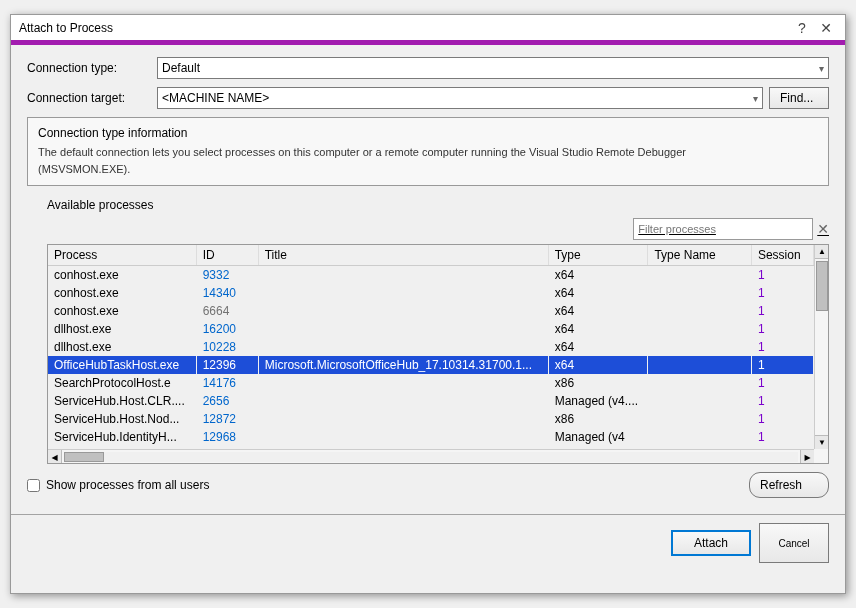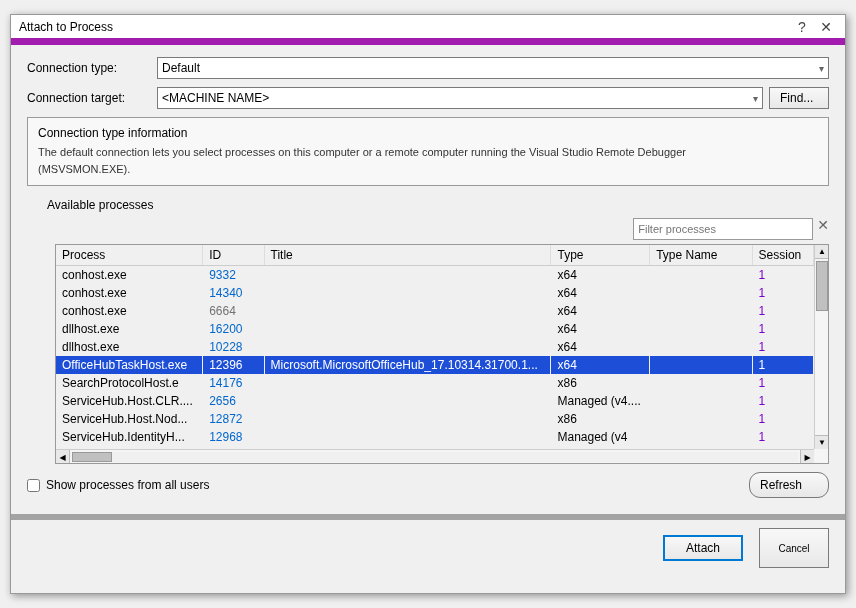--- a/index.html
+++ b/index.html
@@ -15,21 +15,21 @@
     .dialog {
       background: #f0f0f0;
       border: 1px solid #999;
       box-shadow: 2px 2px 8px rgba(0,0,0,0.4);
       width: 836px;
       min-height: 580px;
       position: relative;
     }
     .title-bar {
       background: #fff;
-      border-bottom: 7px solid #a21caf;
+      border-bottom: 5px solid #a21caf;
       padding: 6px 8px;
       display: flex;
       align-items: center;
       justify-content: space-between;
       height: 30px;
     }
     .title-bar-left {
       display: flex;
       align-items: center;
       gap: 6px;
@@ -134,24 +134,25 @@
     .available-section {
       margin-bottom: 8px;
       padding-left: 20px;
     }
     .available-title {
       font-size: 12px;
       margin-bottom: 6px;
     }
     .filter-row {
       display: flex;
-      align-items: flex-start;
+      align-items: center;
       justify-content: flex-end;
       margin-bottom: 4px;
       gap: 4px;
+      text-decoration: underline;
     }
     .filter-input {
       width: 180px;
       height: 22px;
       border: 1px solid #999;
       background: #fff;
       padding: 0 4px 0 4px;
       font-size: 11px;
       color: #999;
     }
@@ -207,23 +208,23 @@
     }
     .checkbox-input {
       width: 13px;
       height: 13px;
       cursor: pointer;
     }
     .dialog-footer {
       display: flex;
       align-items: center;
       justify-content: flex-end;
-      gap: 16px;
+      gap: 8px;
       padding: 8px 16px 12px 16px;
-      border-top: 6px solid #a3a3a3;
+      border-top: 1px solid #a3a3a3;
     }
     .btn-primary {
       height: 26px;
       min-width: 80px;
       border: 2px solid #0078d4;
       background: linear-gradient(to bottom, #f8f8f8, #e8e8e8);
       padding: 0 16px;
       font-size: 12px;
       cursor: pointer;
     }
@@ -234,21 +235,20 @@
       background: linear-gradient(to bottom, #f8f8f8, #e8e8e8);
       padding: 0 16px;
       font-size: 10px;
       cursor: pointer;
     }
     .process-table-outer {
       position: relative;
       border: 1px solid #999;
       height: 220px;
       overflow: hidden;
-      margin-left: 8px;
     }
     .process-table-scroll {
       position: absolute;
       top: 0;
       left: 0;
       right: 14px;
       bottom: 14px;
       overflow: hidden;
     }
     .scrollbar-v {

